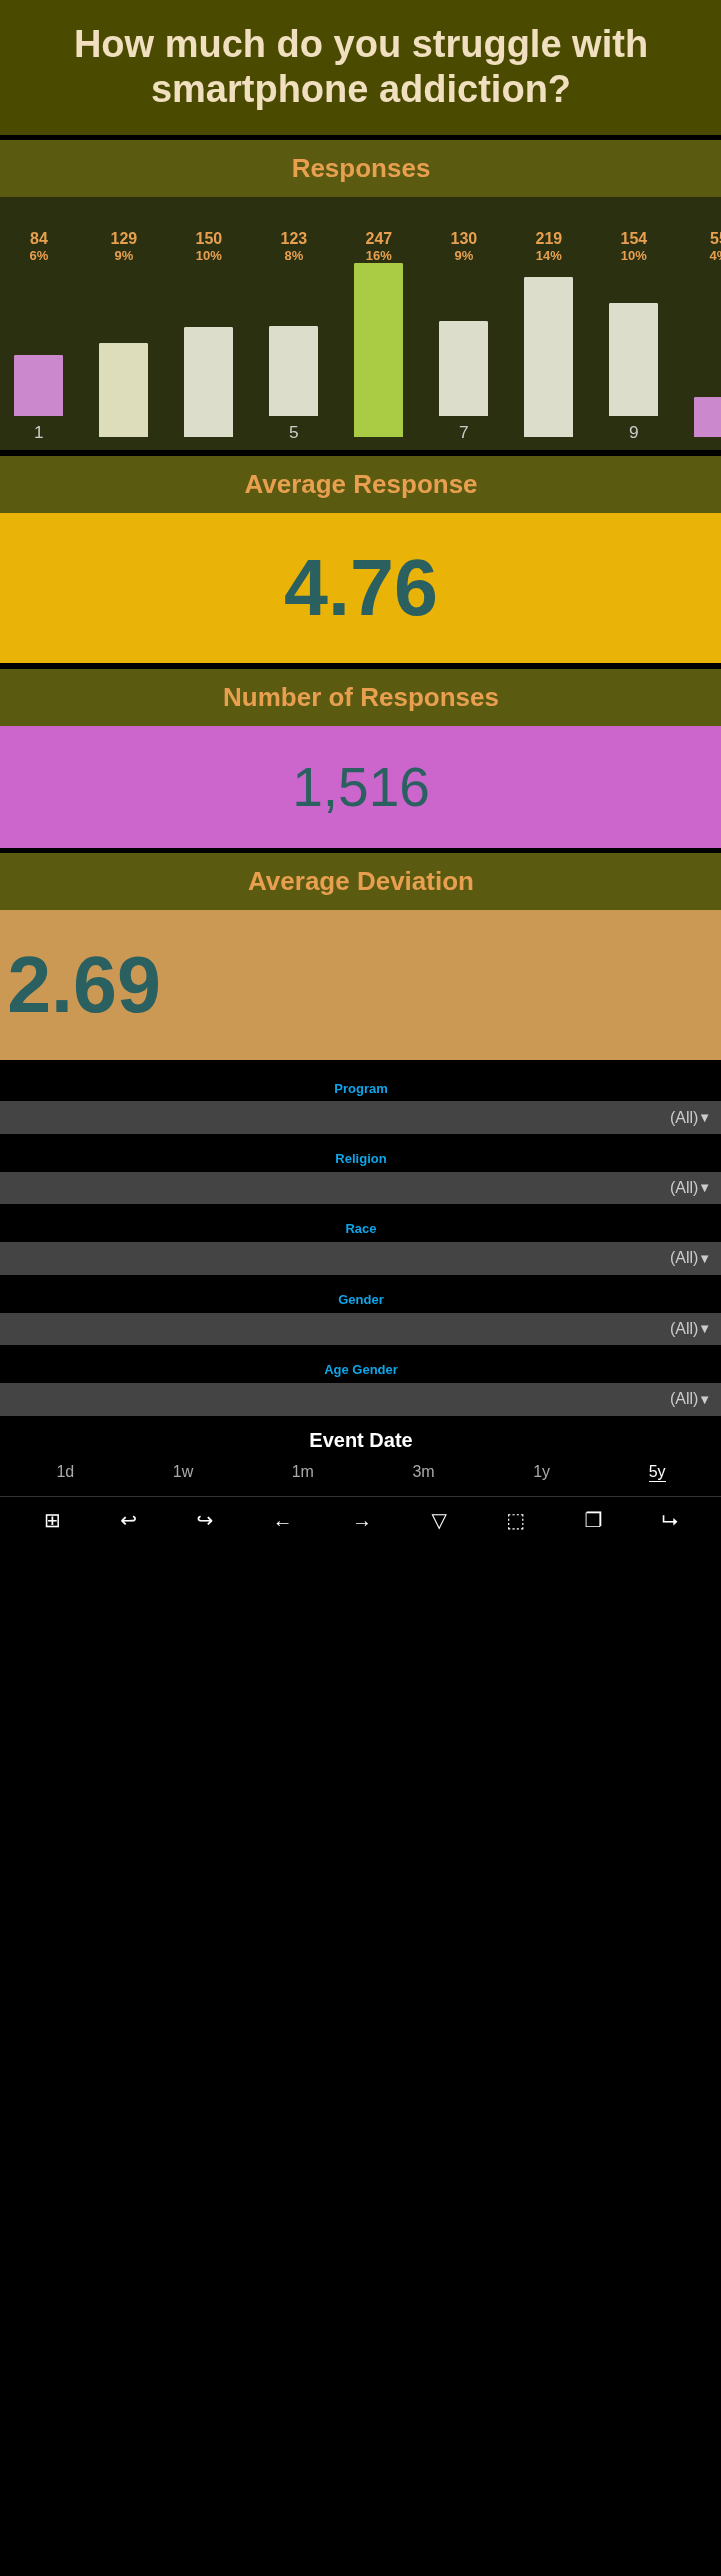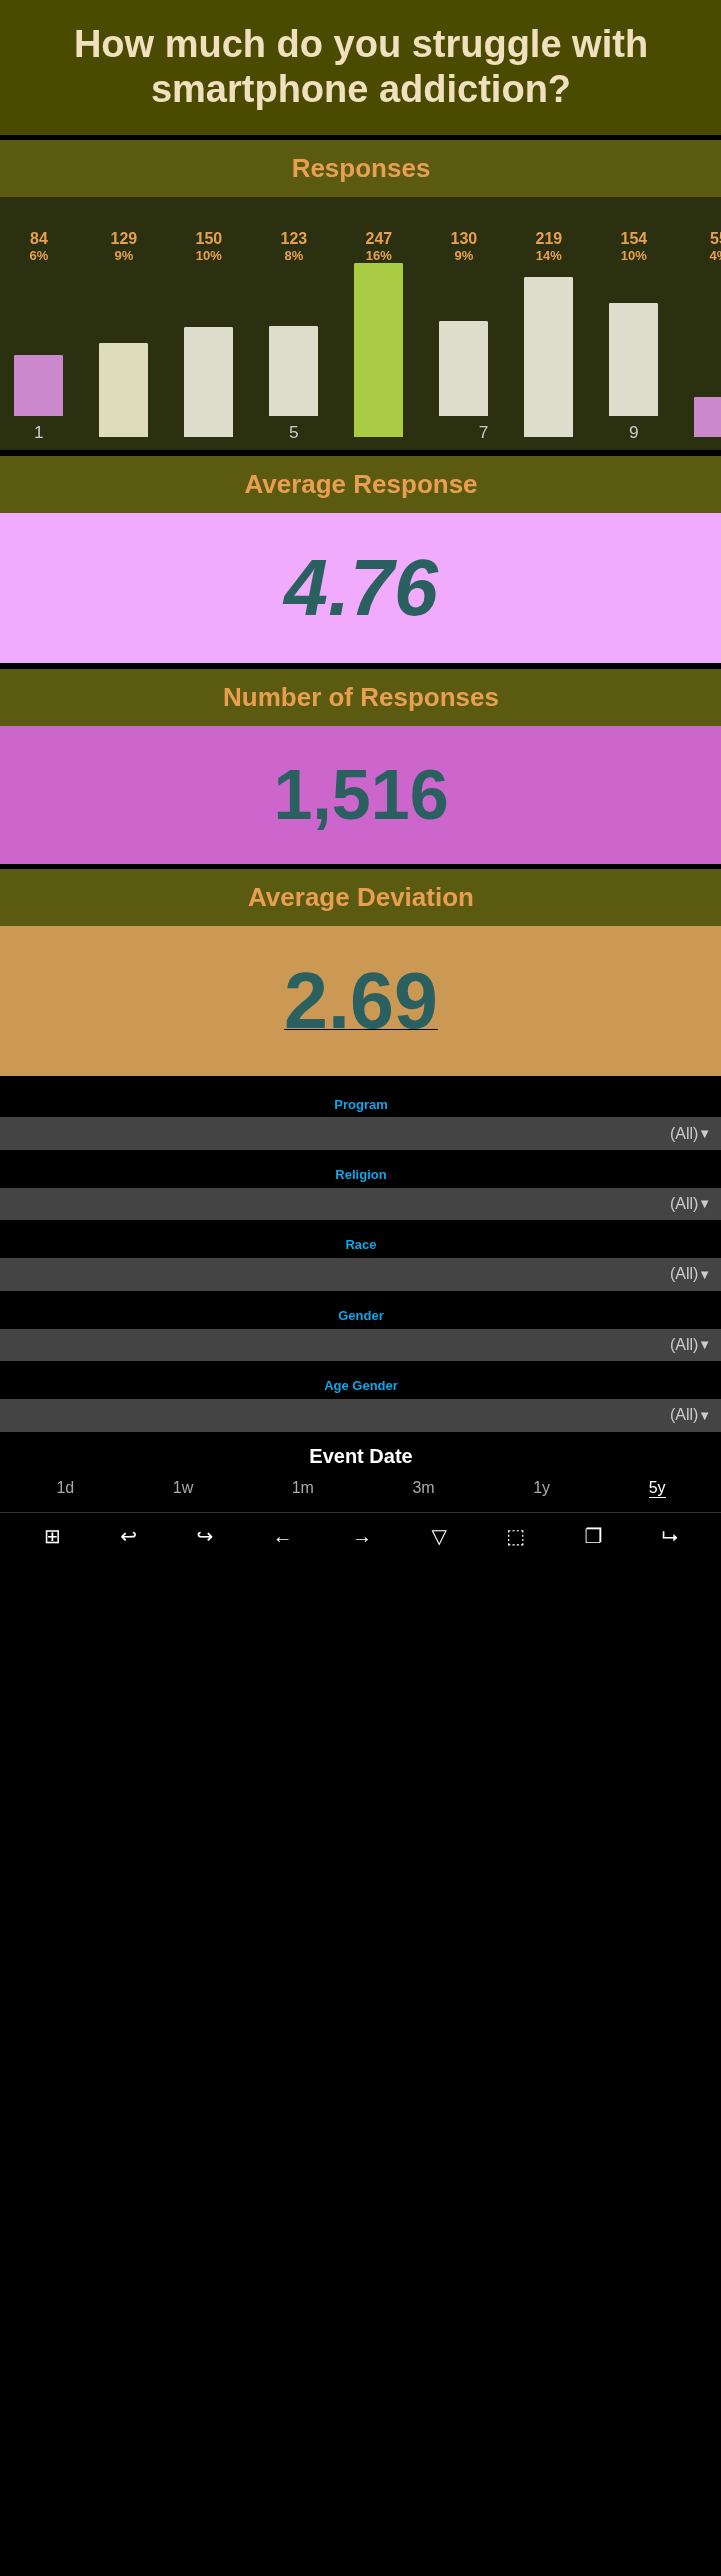--- a/index.html
+++ b/index.html
@@ -75,49 +75,46 @@
       border-radius: 1.4px 1.4px 0 0;
     }
     .bar-x-label {
       color: #ccc;
       font-size: 17.3px;
       margin-top: 5.8px;
     }
 
     
     .avg-section {
-      background: #f0abfc;
+      background: #eab308;
       padding: 29px 20px;
       text-align: center;
-      font-style: italic;
     }
     .avg-section .big-number {
       color: #2a6060;
       font-size: 79px;
       font-weight: bold;
     }
 
     
     .num-responses-section {
       background: #cc66cc;
       padding: 29px 7.2px;
       text-align: center;
     }
     .num-responses-section .big-number {
       color: #2a6060;
-      font-size: 70px;
-      font-weight: bold;
+      font-size: 55px;
+      font-weight: normal;
     }
 
     
     .std-dev-section {
       background: #cc9955;
       padding: 29px 7.2px;
-      text-align: center;
-      text-decoration: underline;
     }
     .std-dev-section .big-number {
       color: #2a6060;
       font-size: 79px;
       font-weight: bold;
     }
 
     
     .filter-label {
       background: #000;
@@ -248,21 +245,21 @@
     </div>
 
     <div class="bar-group" style="height:180px; justify-content:flex-end;">
       <div class="bar-label" style="top:-32.5px;">
         247<span class="pct">16%</span>
       </div>
       <div class="bar" style="height:180px; background:#aacc44;"></div>
       <span class="bar-x-label"></span>
     </div>
 
-    <div class="bar-group" style="height:180px; justify-content:flex-end;align-items:flex-end;">
+    <div class="bar-group" style="height:180px; justify-content:flex-end;">
       <div class="bar-label" style="top:-32.5px;">
         130<span class="pct">9%</span>
       </div>
       <div class="bar" style="height:95px; background:#ddddcc;"></div>
       <span class="bar-x-label">7</span>
     </div>
 
     <div class="bar-group" style="height:180px; justify-content:flex-end;">
       <div class="bar-label" style="top:-32.5px;">
         219<span class="pct">14%</span>

